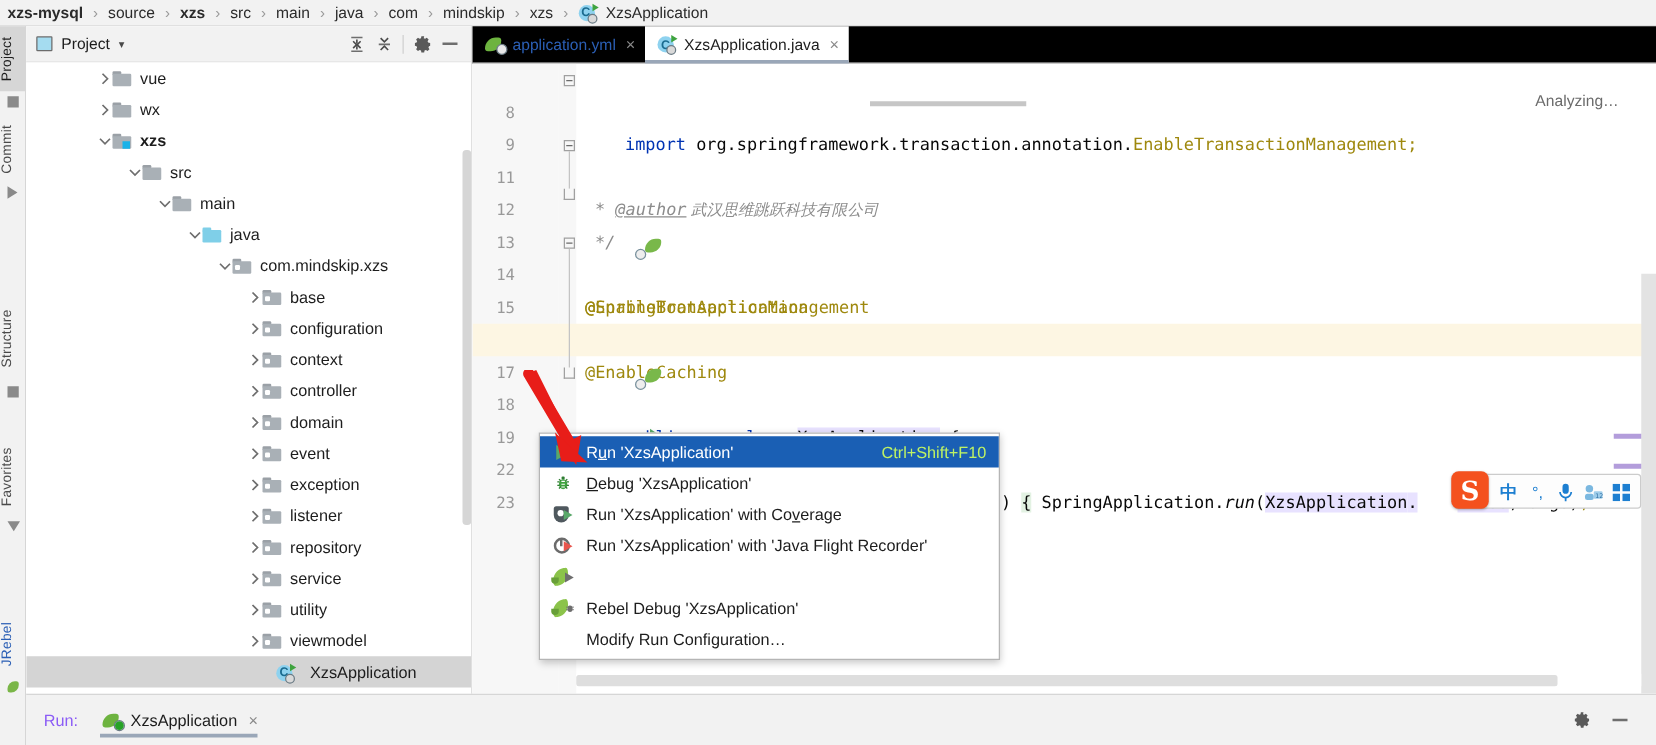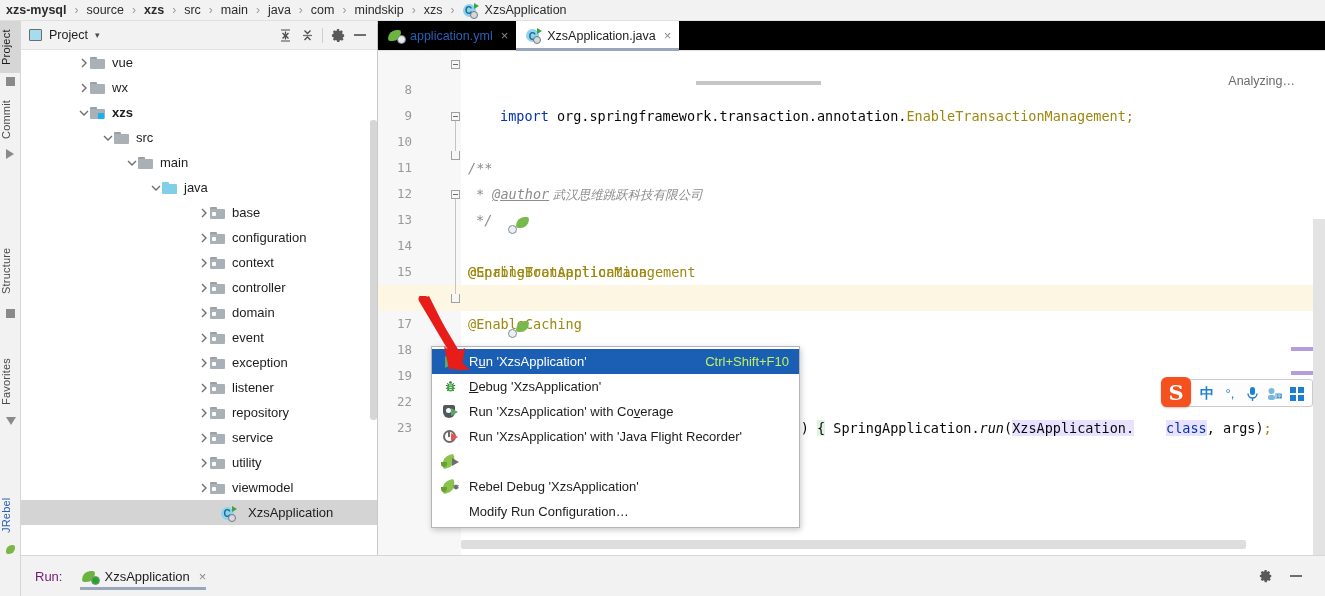--- a/index.html
+++ b/index.html
@@ -215,21 +215,21 @@
     box-shadow: 0 1px 2px rgba(0,0,0,.25);
   }
   .ime-item { color: #1d7fd1; font-size: 14px; display: flex; align-items: center; justify-content: center; }
 
   
   .runbar {
     position: absolute; left: 21px; top: 555px; width: 1304px; height: 41px;
     background: #f2f2f2; border-top: 1px solid #d6d6d6;
     display: flex; align-items: center;
   }
-  .run-label { font-size: 13px; color: #701a75; padding: 0 10px 0 14px; }
+  .run-label { font-size: 13px; color: #8b5cf6; padding: 0 10px 0 14px; }
   .run-tab {
     height: 41px; display: flex; align-items: center; padding: 0 8px 0 10px;
     position: relative; font-size: 13px;
   }
   .run-tab::after { content: ""; position: absolute; left: 8px; right: 8px; bottom: 7px; height: 3px; background: #9aa7b8; }
   .run-tab .x { margin-left: 9px; color: #8a8a8a; font-size: 13px; }
   .runbar-spacer { flex: 1; }
   .run-btn { width: 30px; height: 30px; display: flex; align-items: center; justify-content: center; }
 
   .gearicon { width: 14px; height: 14px; }
@@ -434,20 +434,35 @@
         </span>
         <span class="ticon">
             <span class="folder src">
               <span class="tab"></span>
               <span class="body"></span>
             </span>
           </span>
         <span class="tlabel">java</span>
       </div>
 
+      <div class="trow" style="padding-left:152px;">
+        <span class="arrow">
+          <svg width="10" height="8" viewBox="0 0 10 8">
+              <path d="M1 2l4 4 4-4" stroke="#6e6e6e" stroke-width="1.4" fill="none"></path>
+            </svg>
+        </span>
+        <span class="ticon">
+            <span class="folder pkg">
+              <span class="tab"></span>
+              <span class="body"></span>
+              <span class="dot"></span>
+            </span>
+          </span>
+        <span class="tlabel">com.mindskip.xzs</span>
+      </div>
 
       <div class="trow" style="padding-left:176px;">
         <span class="arrow">
             <svg width="8" height="10" viewBox="0 0 8 10">
               <path d="M2 1l4 4-4 4" stroke="#6e6e6e" stroke-width="1.4" fill="none"></path>
             </svg>
           </span>
         <span class="ticon">
             <span class="folder pkg">
               <span class="tab"></span>
@@ -669,24 +684,20 @@
 
         <div class="cline">
           <span class="lno">8</span>
           <span class="ctext"><span class="kw">import</span><span> org.springframework.transaction.annotation.</span><span class="ann">EnableTransactionManagement</span><span class="semi">;</span></span>
         </div>
 
         <div class="cline">
           <span class="lno">9</span>
         </div>
 
-        <div class="cline">
-          <span class="lno">10</span>
-          <span class="ctext cmt">/**</span>
-        </div>
 
         <div class="cline">
           <span class="lno">11</span>
           <span class="ctext" style="left:98px;text-align:center;"><span class="cmt">* </span><span class="cmt-tag">@author</span><span class="cmt" style="font-family:'Liberation Sans',sans-serif;font-size:12.5px;"> 武汉思维跳跃科技有限公司</span></span>
         </div>
 
         <div class="cline">
           <span class="lno">12</span>
           <span class="ctext cmt" style="left:98px;">*/</span>
         </div>

